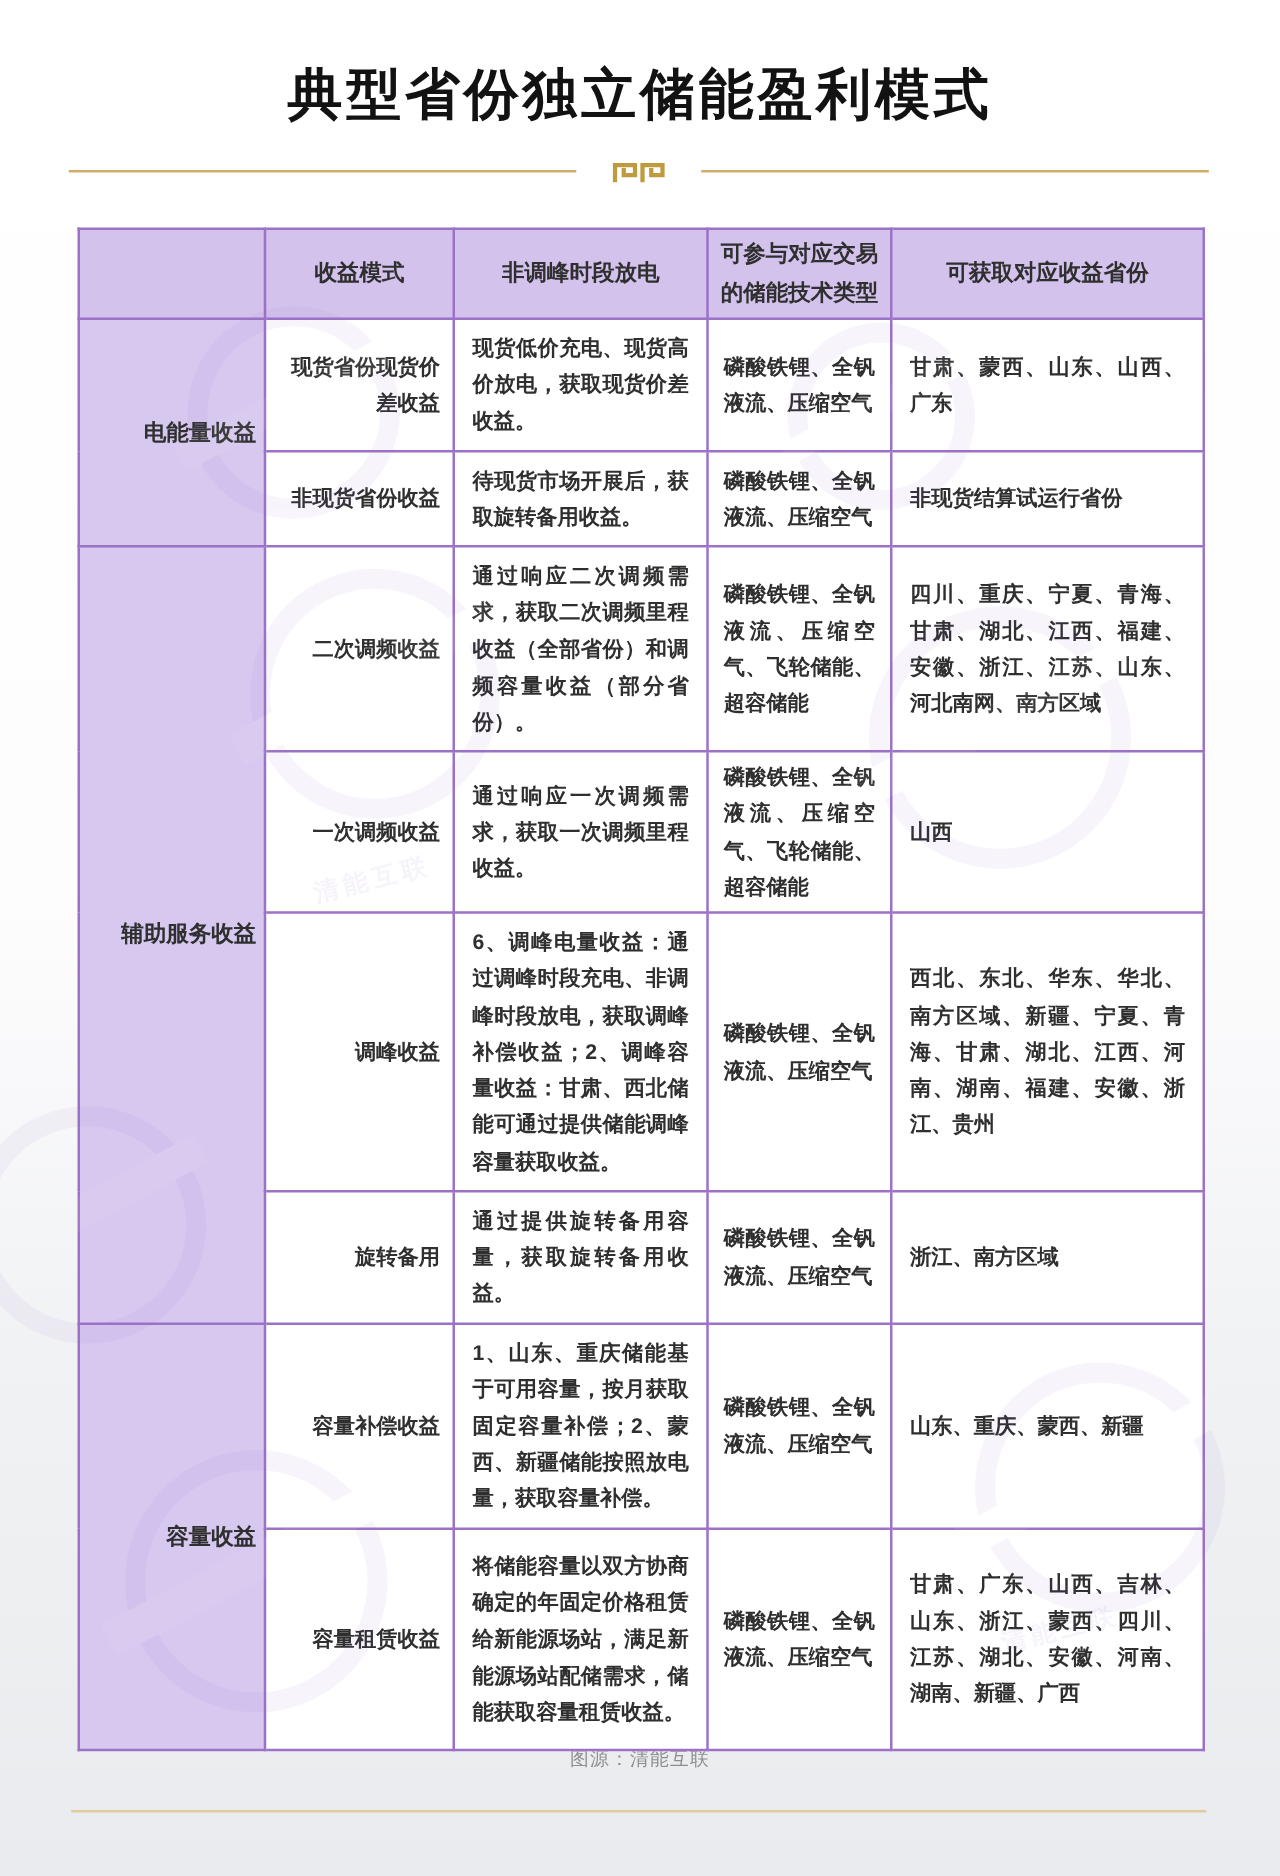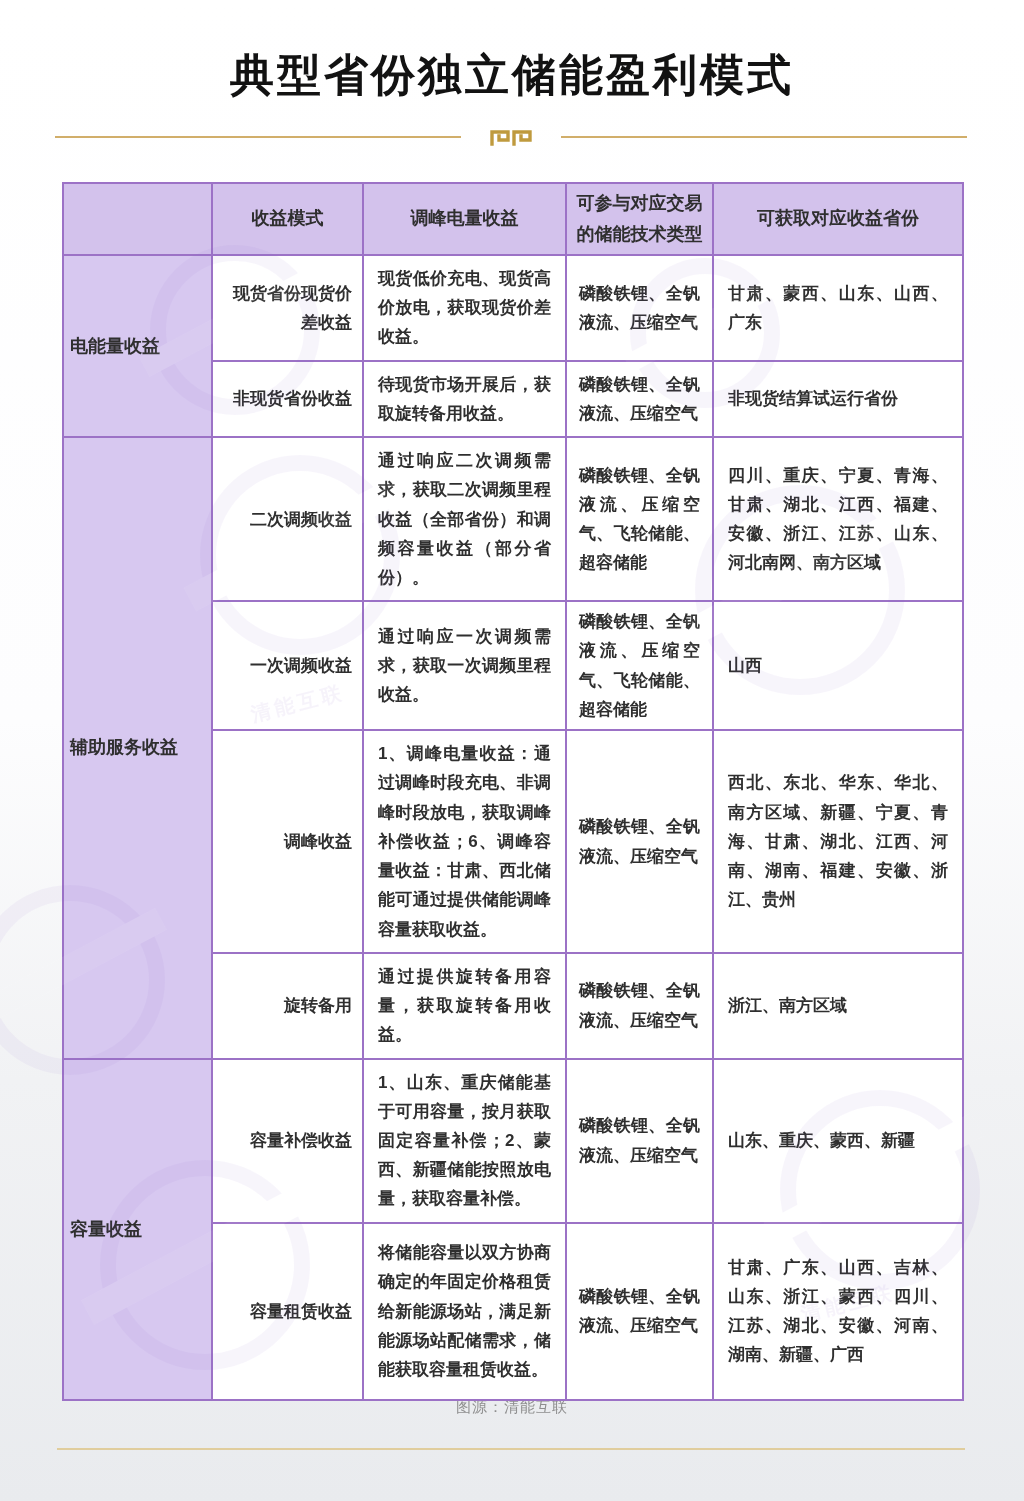--- a/index.html
+++ b/index.html
@@ -33,21 +33,21 @@
     background:#ffffff;
   }
   table.profit th, table.profit td {
     border:2px solid #9c72c6; color:#2f2f2f; font-weight:700;
     vertical-align:middle; line-height:1.72;
   }
   table.profit thead th {
     background:#d3c2ec; font-size:18px; text-align:center; padding:4px 8px;
   }
   th.group {
-    background:#d7c8f0; font-size:18px; text-align:left; padding:4px 6px;
+    background:#d7c8f0; font-size:18px; text-align:right; padding:4px 6px;
   }
   td.mode { font-size:17px; text-align:right; padding:6px 10px; background:#fff; }
   td.method { font-size:17px; text-align:justify; text-justify:inter-ideograph; padding:8px 14px; background:#fff; }
   td.tech { font-size:17px; text-align:justify; text-justify:inter-ideograph; padding:5px 12px; background:#fff; }
   td.prov { font-size:17px; text-align:justify; text-justify:inter-ideograph; padding:8px 14px; background:#fff; }
 
   
   .caption {
     position:absolute; top:1398px; left:0; width:1024px;
     text-align:center; font-size:15px; color:#8e8e8e; letter-spacing:1px;
@@ -114,21 +114,21 @@
       <col style="width:149px">
         <col style="width:151px">
         <col style="width:203px">
       <col style="width:147px">
         <col style="width:250px">
     </colgroup>
     <thead>
       <tr style="height:56px">
         <th></th>
         <th>收益模式</th>
-        <th>调峰电量收益</th>
+        <th>非调峰时段放电</th>
         <th>可参与对应交易的储能技术类型</th>
         <th>可获取对应收益省份</th>
       </tr>
     </thead>
     <tbody>
 
       <tr style="height:102px">
         <th class="group" rowspan="2">电能量收益</th>
         <td class="mode">现货省份现货价差收益</td>
         <td class="method">现货低价充电、现货高价放电，获取现货价差收益。</td>
@@ -150,21 +150,21 @@
         <td class="prov">四川、重庆、宁夏、青海、甘肃、湖北、江西、福建、安徽、浙江、江苏、山东、河北南网、南方区域</td>
       </tr>
       <tr style="height:126px">
         <td class="mode">一次调频收益</td>
         <td class="method">通过响应一次调频需求，获取一次调频里程收益。</td>
         <td class="tech">磷酸铁锂、全钒液流、压缩空气、飞轮储能、超容储能</td>
         <td class="prov">山西</td>
       </tr>
       <tr style="height:222px">
         <td class="mode">调峰收益</td>
-        <td class="method">1、调峰电量收益：通过调峰时段充电、非调峰时段放电，获取调峰补偿收益；6、调峰容量收益：甘肃、西北储能可通过提供储能调峰容量获取收益。</td>
+        <td class="method">6、调峰电量收益：通过调峰时段充电、非调峰时段放电，获取调峰补偿收益；2、调峰容量收益：甘肃、西北储能可通过提供储能调峰容量获取收益。</td>
         <td class="tech">磷酸铁锂、全钒液流、压缩空气</td>
         <td class="prov">西北、东北、华东、华北、南方区域、新疆、宁夏、青海、甘肃、湖北、江西、河南、湖南、福建、安徽、浙江、贵州</td>
       </tr>
       <tr style="height:102px">
         <td class="mode">旋转备用</td>
         <td class="method">通过提供旋转备用容量，获取旋转备用收益。</td>
         <td class="tech">磷酸铁锂、全钒液流、压缩空气</td>
         <td class="prov">浙江、南方区域</td>
       </tr>
 

